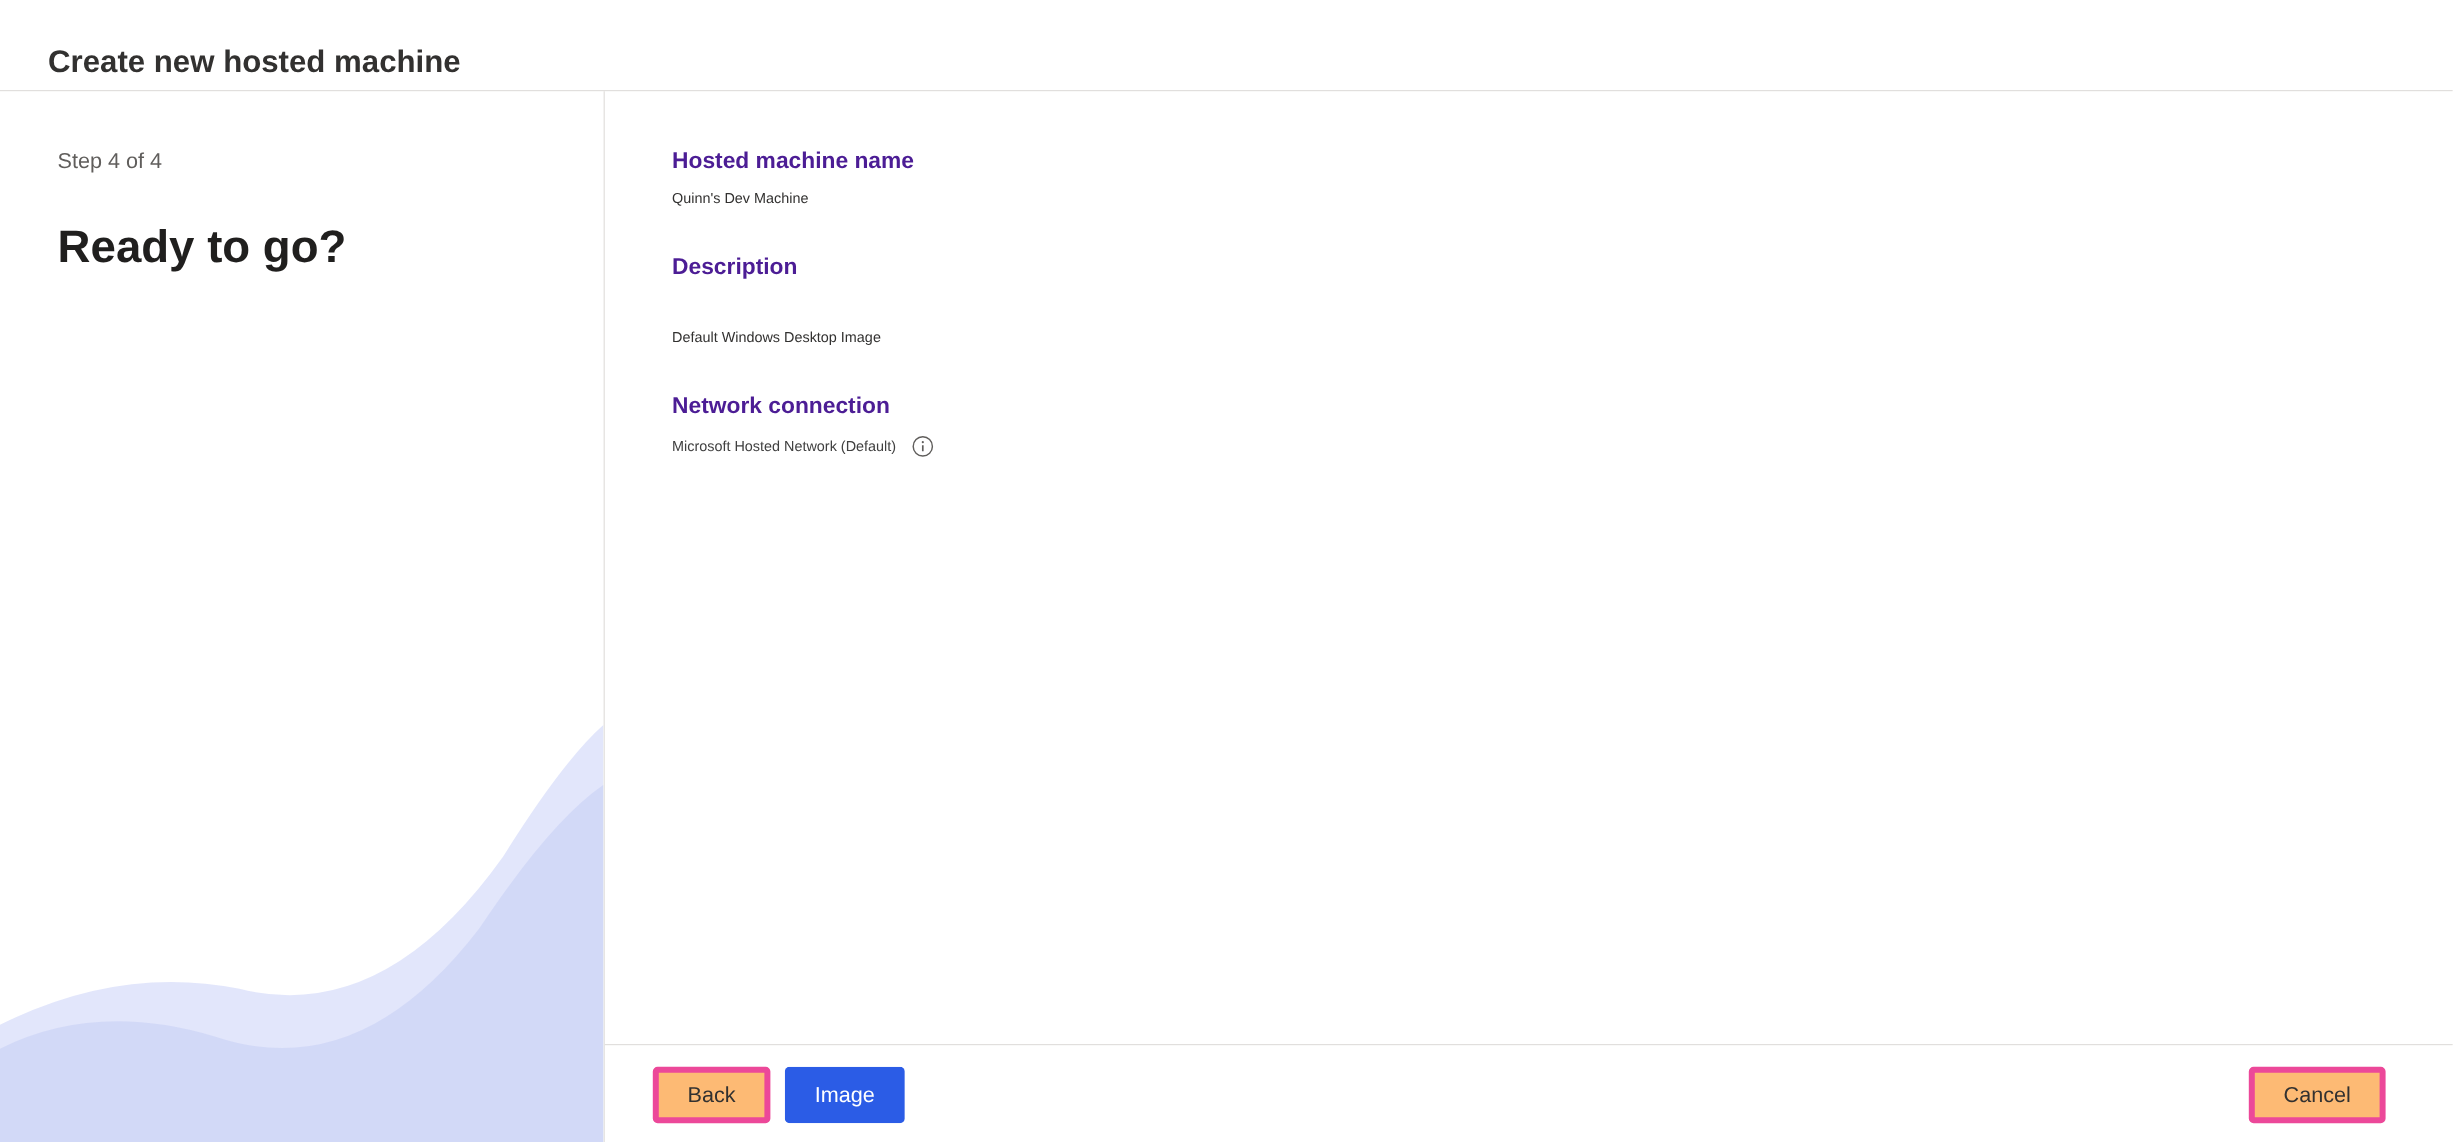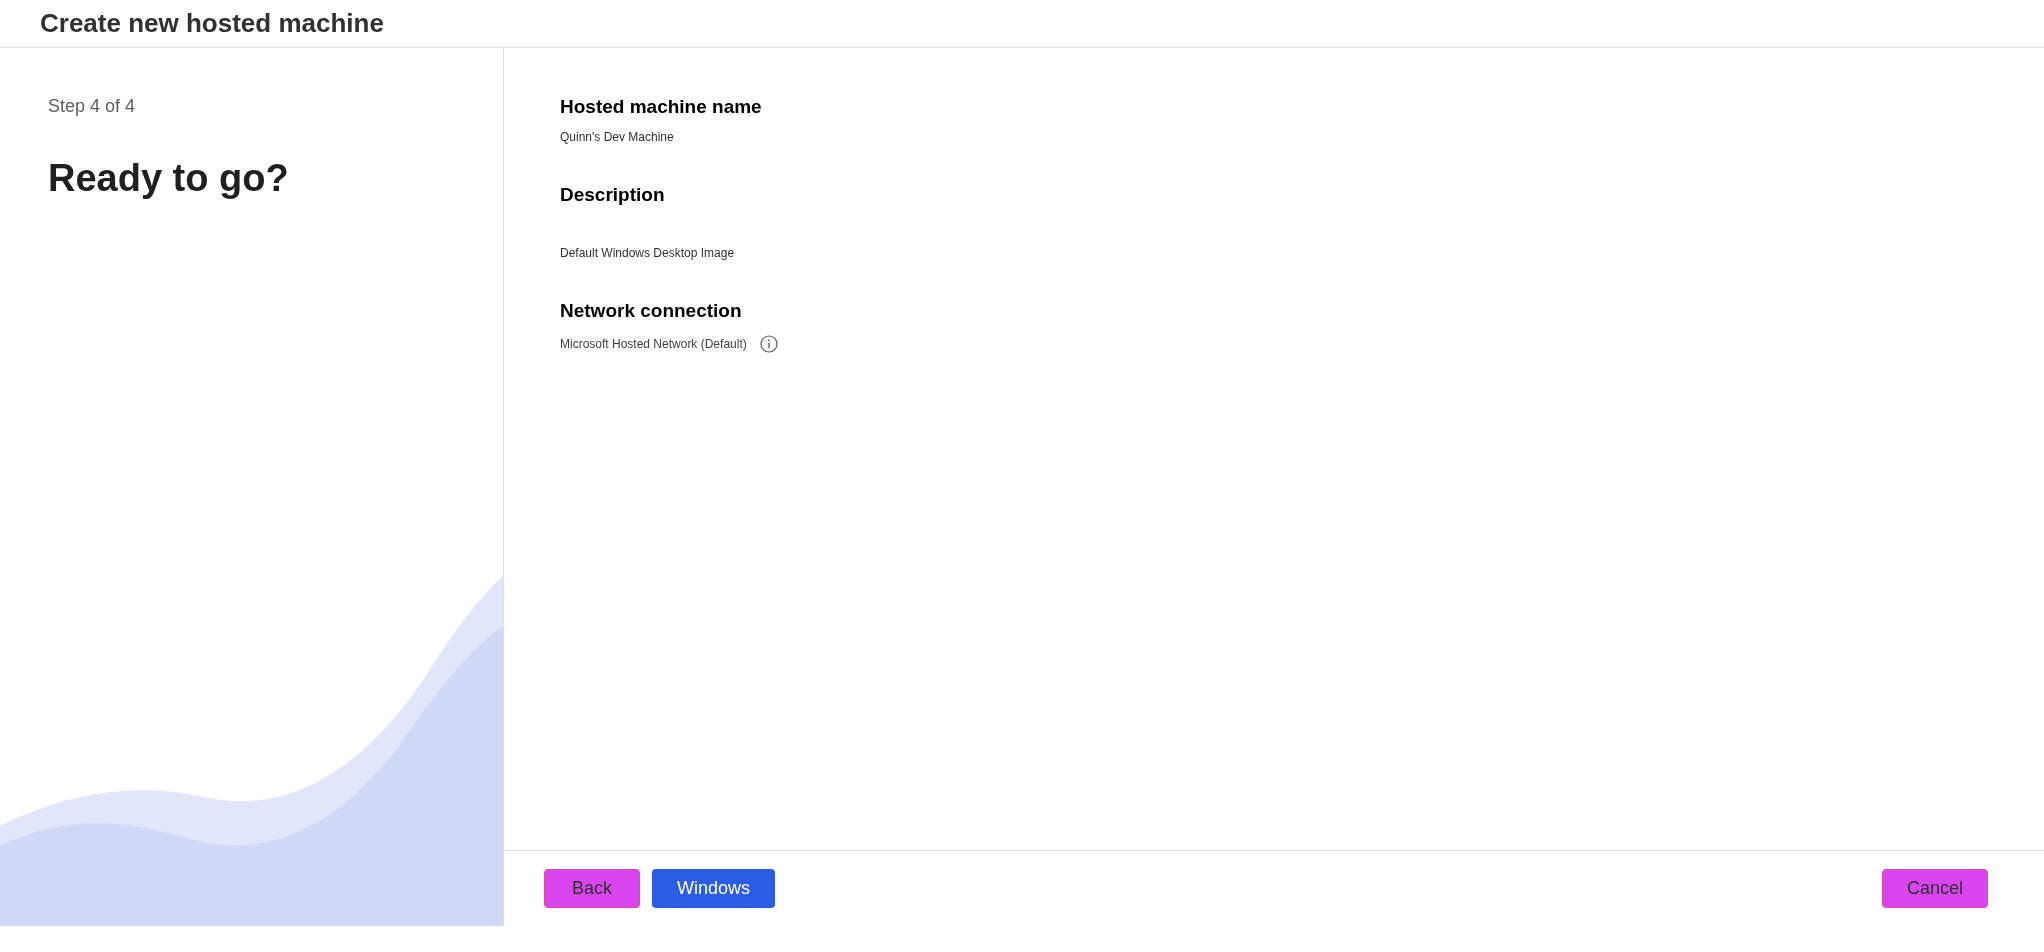--- a/index.html
+++ b/index.html
@@ -11,20 +11,21 @@
       font-family: 'Segoe UI', -apple-system, BlinkMacSystemFont, sans-serif;
       color: #323130;
       background: #ffffff;
       width: 2044px;
       height: 952px;
       overflow: hidden;
     }
     .header {
       padding: 8px 40px;
       border-bottom: 1px solid #e1dfdd;
+      margin-top: 28px;
     }
     .header-title {
       font-size: 26px;
       font-weight: 600;
       color: #323130;
     }
     .body-container {
       display: flex;
       height: calc(100% - 74px);
     }
@@ -75,21 +76,21 @@
       color: #323130;
       margin-bottom: 56px;
       line-height: 1.4;
     }
     .field-group {
       margin-bottom: 40px;
     }
     .field-label {
       font-size: 19px;
       font-weight: 600;
-      color: #000000;
+      color: #4c1d95;
       margin-bottom: 12px;
     }
     .field-value {
       font-size: 12px;
       color: #323130;
       display: flex;
       align-items: center;
       gap: 12px;
     }
     .field-value.muted {
@@ -116,22 +117,22 @@
     .btn {
       padding: 8px 24px;
       font-size: 18px;
       border-radius: 4px;
       cursor: pointer;
       font-family: inherit;
       border: 1px solid transparent;
       min-width: 96px;
     }
     .btn-secondary {
-      background: #d946ef;
-      border: 1px solid #ec4899;
+      background: #fdba74;
+      border: 5px solid #ec4899;
       color: #323130;
     }
     .btn-primary {
       background: #2b5ce6;
       color: #ffffff;
     }
   </style>
 </head>
 <body>
 
@@ -176,18 +177,18 @@
               <line x1="9" y1="8" x2="9" y2="13" stroke="#605e5c" stroke-width="1.4"></line>
             </svg>
           </span>
         </div>
       </div>
     </div>
 
     <div class="footer">
       <div class="footer-left">
         <button class="btn btn-secondary">Back</button>
-        <button class="btn btn-primary">Windows</button>
+        <button class="btn btn-primary">Image</button>
       </div>
       <button class="btn btn-secondary">Cancel</button>
     </div>
   </div>
 </div>
 
 </body></html>

